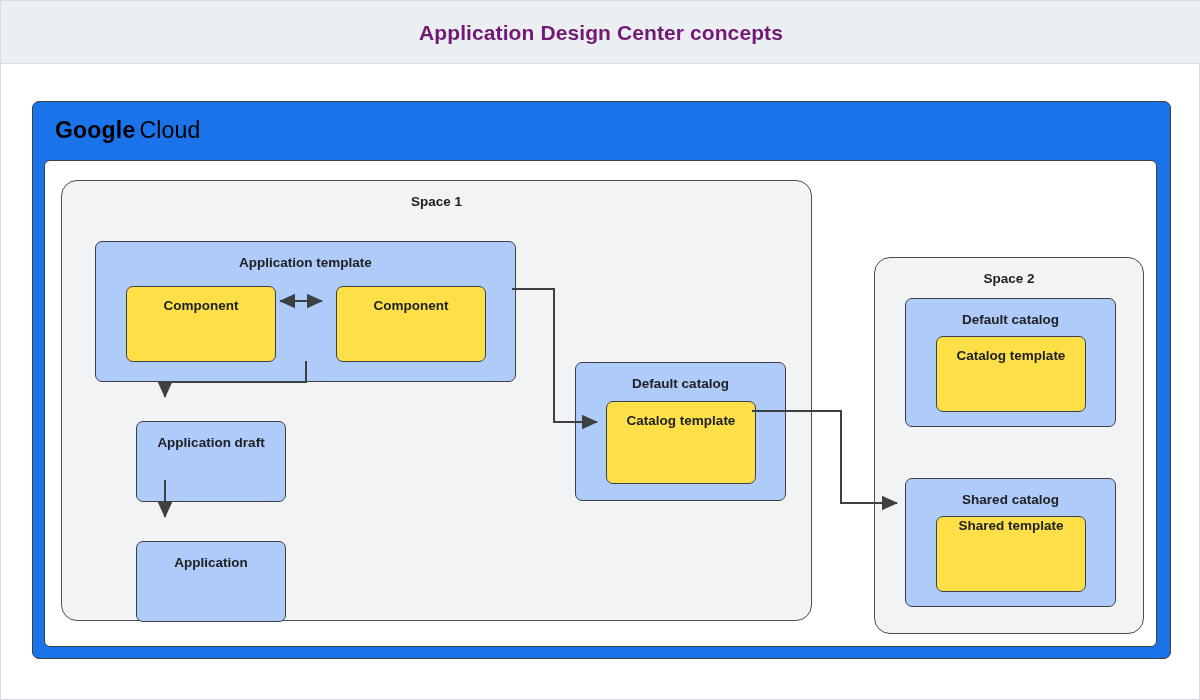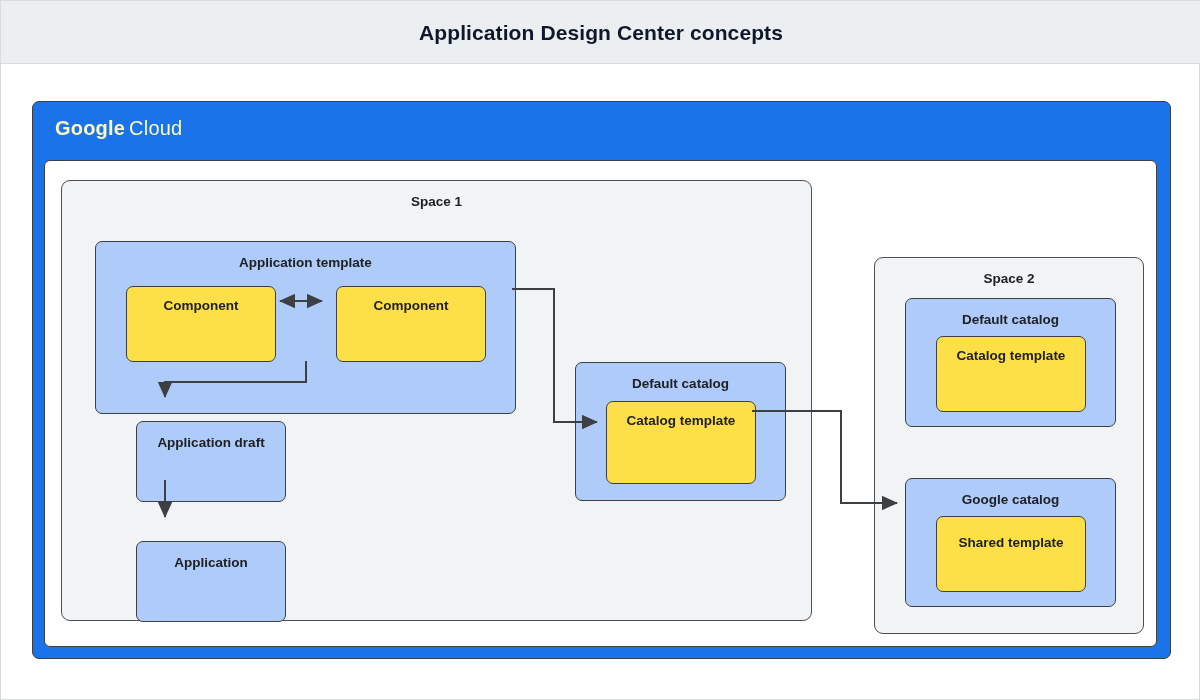--- a/index.html
+++ b/index.html
@@ -25,57 +25,57 @@
     background: #eceff1;
     border-bottom: 1px solid #dadde0;
   }
   #title-text {
     position: absolute;
     left: 0; top: 0;
     width: 1200px; height: 63px;
     display: flex; align-items: center; justify-content: center;
     font-size: 21px;
     font-weight: bold;
-    color: #0f172a;
+    color: #701a75;
     letter-spacing: 0.1px;
   }
   
   #gcp-frame {
     position: absolute;
     left: 31px; top: 100px;
     width: 1139px; height: 558px;
     background: #1a73e8;
     border: 1.5px solid #3c4043;
     border-radius: 7px;
   }
   #gcp-logo {
     position: absolute;
     left: 22px; top: 15px;
-    font-size: 20px;
-    color: #fef9c3;
+    font-size: 23px;
+    color: #000000;
     letter-spacing: 0.2px;
     white-space: nowrap;
   }
   #gcp-logo .g-word { font-weight: bold; }
   #gcp-logo .c-word { font-weight: normal; margin-left: 4px; }
   
   #gcp-canvas {
     position: absolute;
     left: 11px; top: 58px;
     width: 1113px; height: 487px;
     background: #ffffff;
     border: 1.5px solid #3c4043;
     border-radius: 6px;
   }
   
   .space-box {
     position: absolute;
     background: #f1f3f4;
     border: 1.5px solid #4a4f54;
-    border-radius: 9px;
+    border-radius: 16px;
   }
   .blue-box {
     position: absolute;
     background: #aecbfa;
     border: 1.5px solid #3c4043;
     border-radius: 7px;
   }
   .gray-box {
     position: absolute;
     background: #fde047;
@@ -112,21 +112,21 @@
 
     <div id="gcp-logo">
       <span class="g-word">Google</span><span class="c-word">Cloud</span>
     </div>
 
     <div id="gcp-canvas">
 
       <div class="space-box" style="left:16px; top:19px; width:751px; height:441px;">
         <div class="box-label top">Space 1</div>
 
-        <div class="blue-box" style="left:33px; top:60px; width:421px; height:173px;">
+        <div class="blue-box" style="left:33px; top:60px; width:421px; height:141px;">
           <div class="box-label top">Application template</div>
 
           <div class="gray-box" style="left:30px; top:44px; width:150px; height:76px;">
             <div class="box-label top" style="top:11px;">Component</div>
           </div>
 
           <div class="gray-box" style="left:240px; top:44px; width:150px; height:76px;">
             <div class="box-label top" style="top:11px;">Component</div>
           </div>
         </div>
@@ -153,24 +153,24 @@
 
         <div class="blue-box" style="left:30px; top:40px; width:211px; height:129px;">
           <div class="box-label top">Default catalog</div>
 
           <div class="gray-box" style="left:30px; top:37px; width:150px; height:76px;">
             <div class="box-label top" style="top:11px;">Catalog template</div>
           </div>
         </div>
 
         <div class="blue-box" style="left:30px; top:220px; width:211px; height:129px;">
-          <div class="box-label top">Google catalog</div>
+          <div class="box-label top">Shared catalog</div>
 
           <div class="gray-box" style="left:30px; top:37px; width:150px; height:76px;">
-            <div class="box-label top" style="top:18px;text-align:center;">Shared template</div>
+            <div class="box-label top" style="top:1px;text-align:center;">Shared template</div>
           </div>
         </div>
       </div>
 
     </div>
   </div>
 
   <svg id="arrow-layer" viewBox="0 0 1200 700">
     <defs>
       <marker id="arrowEnd" markerWidth="9" markerHeight="9" refX="7.5" refY="3.6" orient="auto" markerUnits="strokeWidth">

